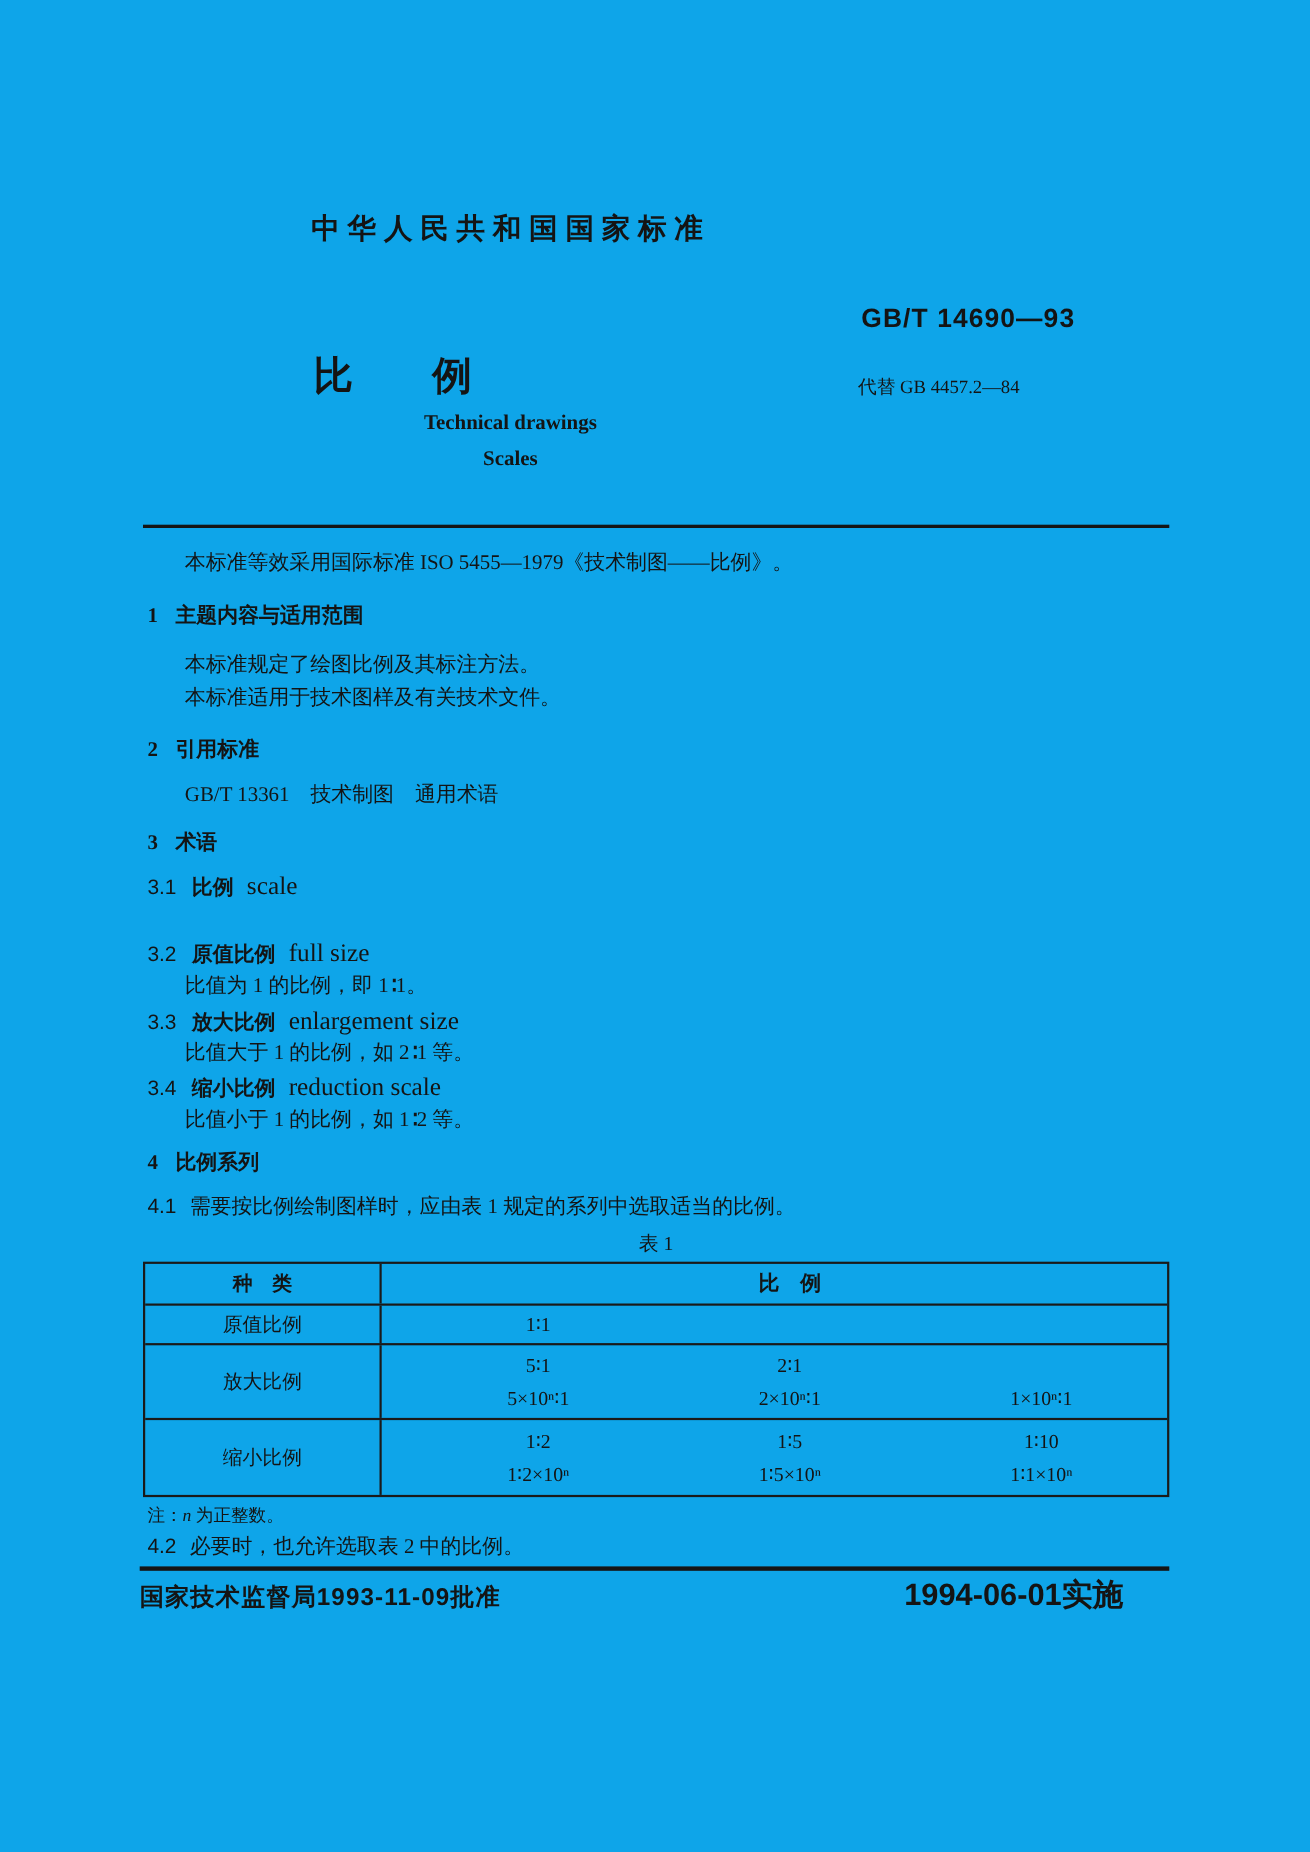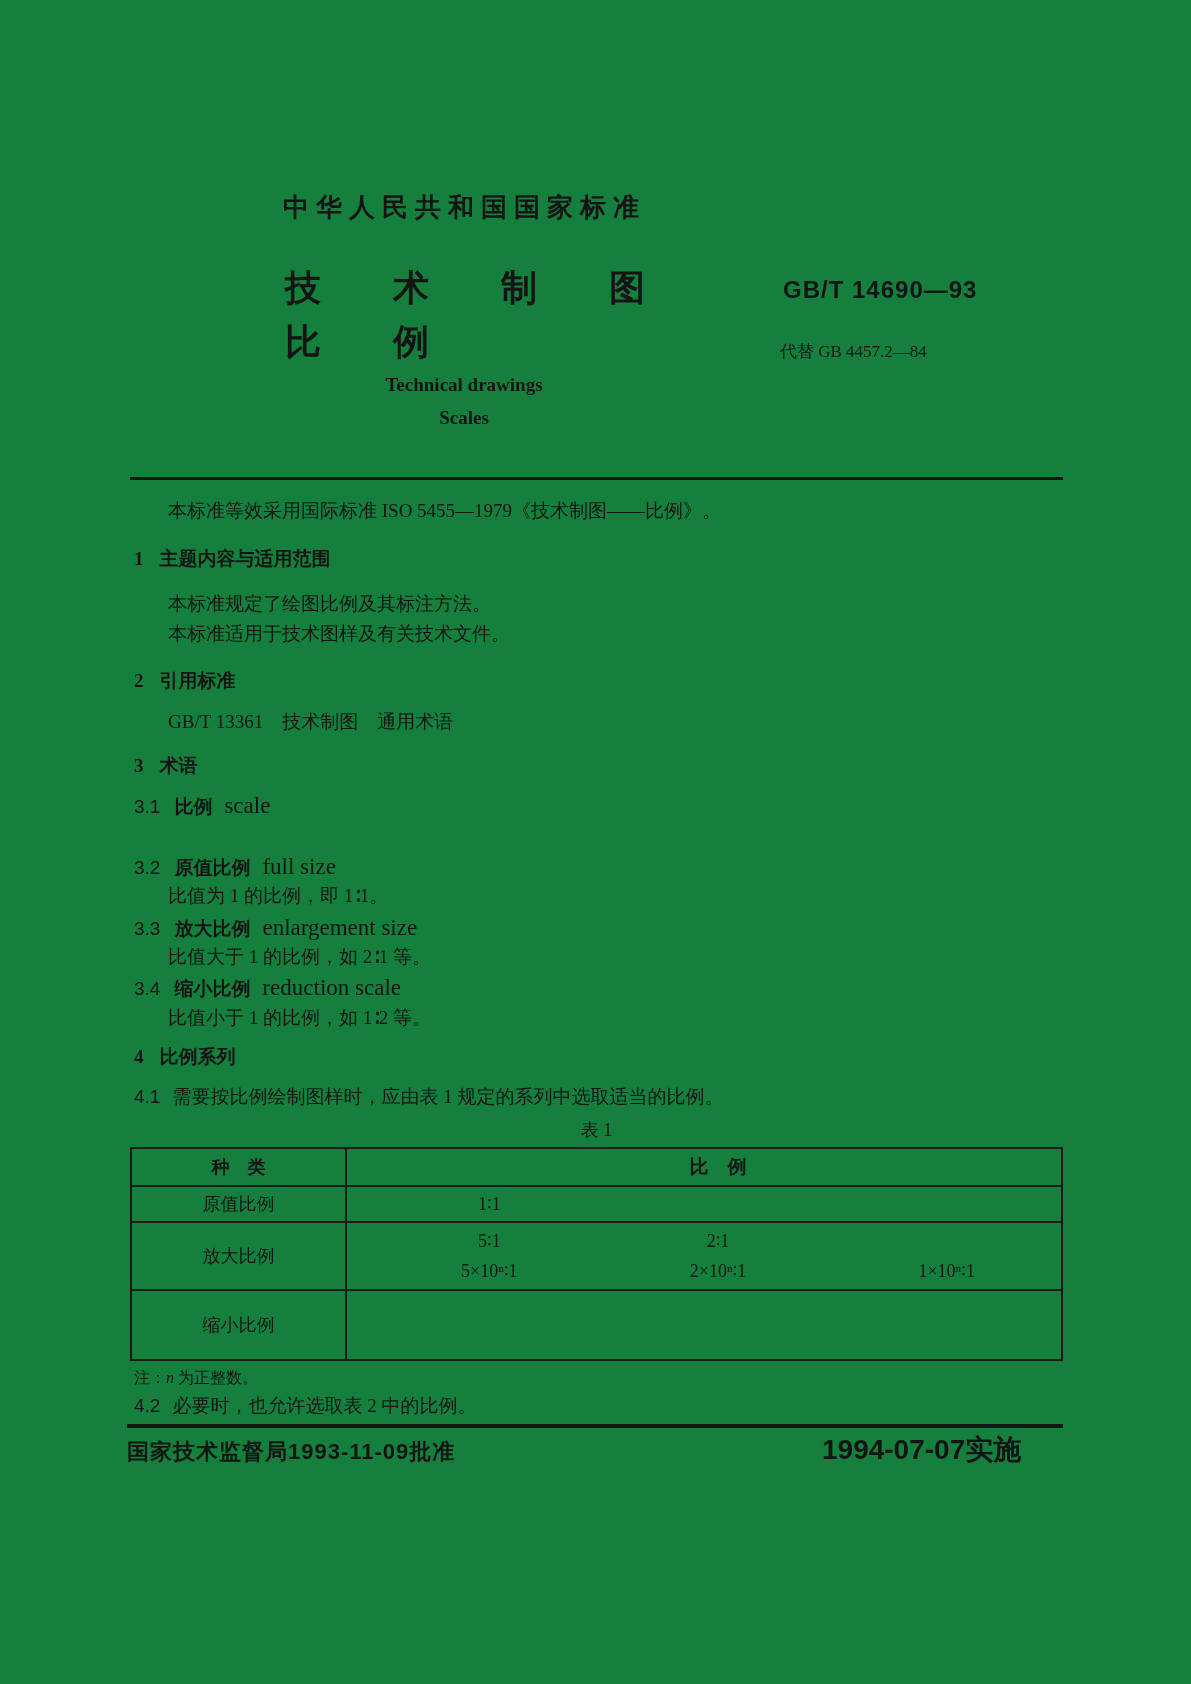--- a/index.html
+++ b/index.html
@@ -1,18 +1,18 @@
 <!DOCTYPE html>
 <html><head>
 <meta charset="utf-8">
 <style>
   html,body { margin:0; padding:0; background:#d9d9d9; }
   .page {
     position:relative; width:1191px; height:1684px; margin:0 auto;
-    background:#15803d; color:#141414; overflow:hidden;
+    background:#0ea5e9; color:#141414; overflow:hidden;
     font-family:"Liberation Serif","DejaVu Serif",serif;
   }
   .org {
     position:absolute; left:283px; top:190px;
     font-size:26px; font-weight:bold; letter-spacing:7px; white-space:nowrap;
     font-family:"Liberation Sans","DejaVu Sans",sans-serif;
   }
   .title-zh {
     position:absolute; left:285px; font-size:36px; font-weight:bold;
     letter-spacing:72px; white-space:nowrap;
@@ -76,21 +76,20 @@
     font-family:"Liberation Sans","DejaVu Sans",sans-serif;
   }
 </style>
 </head>
 <body>
 
 <div class="page">
 
   <div class="org">中华人民共和国国家标准</div>
 
-  <div class="title-zh t1">技术制图</div>
   <div class="stdno">GB/T 14690—93</div>
   <div class="title-zh t2">比例</div>
   <div class="replaces">代替 GB 4457.2—84</div>
 
   <div class="en-block">
     <div class="en1">Technical drawings</div>
     <div class="en2">Scales</div>
   </div>
 
   <div class="rule rule-top"></div>
@@ -171,28 +170,40 @@
         <div class="tline">
           <span>5×10ⁿ∶1</span>
           <span>2×10ⁿ∶1</span>
           <span>1×10ⁿ∶1</span>
         </div>
       </div>
     </div>
 
     <div class="trow r2">
       <div class="tcol1">缩小比例</div>
+      <div class="trest">
+        <div class="tline">
+          <span>1∶2</span>
+          <span>1∶5</span>
+          <span>1∶10</span>
+        </div>
+        <div class="tline">
+          <span>1∶2×10ⁿ</span>
+          <span>1∶5×10ⁿ</span>
+          <span>1∶1×10ⁿ</span>
+        </div>
+      </div>
     </div>
   </div>
 
   <div class="note">
     <span>注：</span><i>n</i><span> 为正整数。</span>
   </div>
 
   <div class="clause" style="top:1393px">
     <span class="cnum">4.2</span><span>必要时，也允许选取表 2 中的比例。</span>
   </div>
 
   <div class="rule rule-bottom"></div>
   <div class="footer-left">国家技术监督局1993-11-09批准</div>
-  <div class="footer-right">1994-07-07实施</div>
+  <div class="footer-right">1994-06-01实施</div>
 
 </div>
 
 </body></html>

